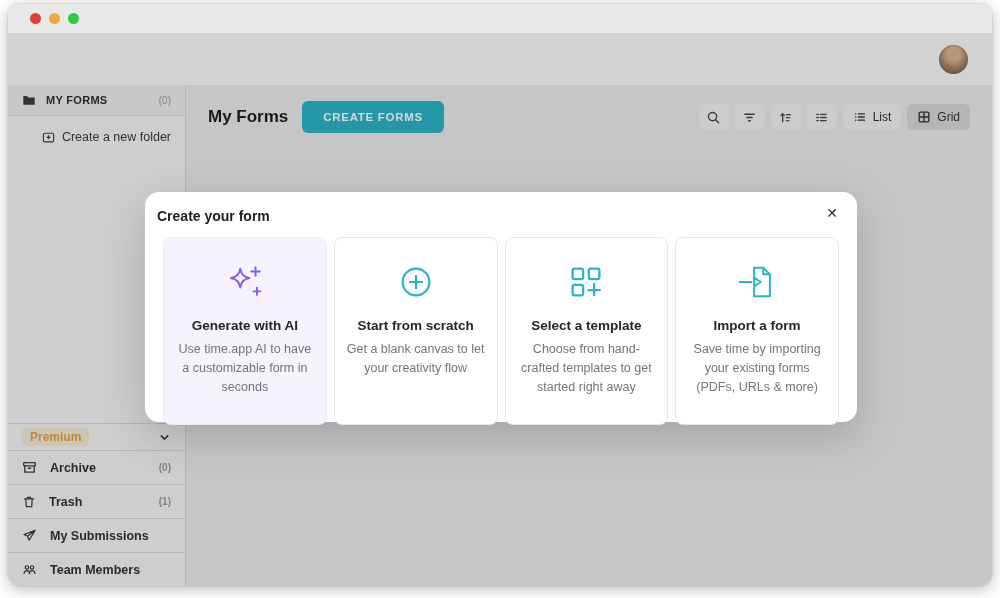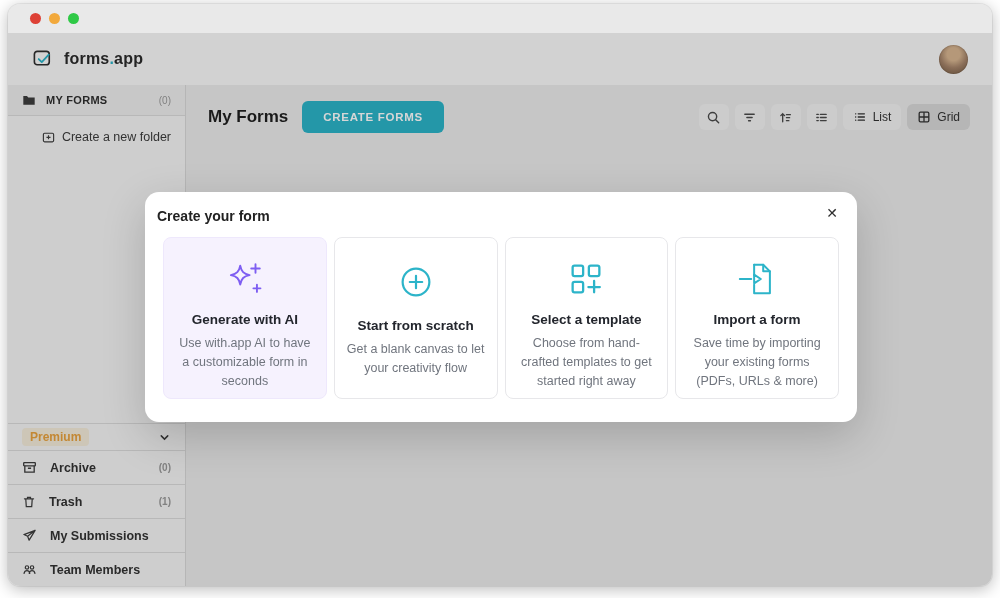--- a/index.html
+++ b/index.html
@@ -65,21 +65,21 @@
 
   
   .dim { position:absolute; inset:0; background:rgba(0,0,0,.16); z-index:4; }
   .modal { position:absolute; left:137px; top:159px; width:712px; height:230px; background:#fff;
            border-radius:14px; z-index:10; box-shadow:0 14px 44px rgba(0,0,0,.18); }
   .modal-header { display:flex; align-items:center; padding:16px 12px 13px; }
   .modal-title { font-size:14px; font-weight:bold; color:#222; }
   .close-btn { position:absolute; right:15px; top:9px; font-size:14px; color:#2f2f2f;
                background:none; border:none; cursor:pointer; padding:4px; }
   .cards { display:flex; gap:7px; padding:0 18px; }
-  .card { flex:1; height:162px; border:1px solid #e7e7ea; border-radius:8px; background:#fff;
+  .card { flex:1; height:188px; border:1px solid #e7e7ea; border-radius:8px; background:#fff;
           display:flex; flex-direction:column; align-items:center; text-align:center;
           padding:20px 11px 16px; cursor:pointer; }
   .card.ai { background:#f6f2fe; border-color:#eee8fc; }
   .card-icon { height:48px; display:flex; align-items:center; justify-content:center; }
   .card-title { margin-top:12px; font-size:13.5px; font-weight:bold; color:#23262d; }
   .card-desc { margin-top:7px; font-size:12.5px; color:#70757e; line-height:1.5; }
 </style>
 </head>
 <body>
 
@@ -87,29 +87,20 @@
 
   <div class="titlebar">
     <span class="dot red"></span>
     <span class="dot yellow"></span>
     <span class="dot green"></span>
   </div>
 
   <div class="app">
 
     <div class="app-header">
-      <div class="logo">
-        <span style="display:flex;">
-          <svg width="23" height="23" viewBox="0 0 24 24" fill="none">
-            <rect x="2.5" y="3.5" width="15.5" height="14" rx="3" stroke="#2f2f2f" stroke-width="1.7"></rect>
-            <path d="M7 11.5l3.2 3.2L17.5 7" stroke="#2cb4c9" stroke-width="1.9" fill="none" stroke-linecap="round" stroke-linejoin="round"></path>
-          </svg>
-        </span>
-        <span class="logo-text"><span>forms</span><span class="teal">.</span><span>app</span></span>
-      </div>
       <div class="avatar"></div>
     </div>
 
     <div class="app-body">
 
       <div class="sidebar">
         <div class="sb-row myforms">
           <span style="display:flex;">
             <svg width="14" height="14" viewBox="0 0 16 16">
                 <path d="M1.5 3.5h4.2L7.2 5h7.3v8.5h-13z" fill="#3d3d3d"></path>
@@ -234,21 +225,21 @@
       <div class="cards">
 
         <div class="card ai">
           <div class="card-icon">
             <svg width="42" height="42" viewBox="0 0 44 44" fill="none" stroke="#7e5ef2" stroke-width="2" stroke-linecap="round" stroke-linejoin="round">
               <path d="M17 8c1.2 6.3 3.6 8.7 9.8 9.9C20.6 19.1 18.2 21.5 17 27.8 15.8 21.5 13.4 19.1 7.2 17.9 13.4 16.7 15.8 14.3 17 8z"></path>
               <path d="M33 6.5v9M28.5 11h9M34.5 28v7.5M30.8 31.8h7.4"></path>
             </svg>
           </div>
           <div class="card-title">Generate with AI</div>
-          <div class="card-desc">Use with.app AI to have a customizable form in seconds</div>
+          <div class="card-desc">Use time.app AI to have a customizable form in seconds</div>
         </div>
 
         <div class="card">
           <div class="card-icon">
             <svg width="42" height="42" viewBox="0 0 44 44" fill="none" stroke="#2cb4c9" stroke-width="2.3" stroke-linecap="round">
               <circle cx="22" cy="22" r="14"></circle>
                 <path d="M22 15.5v13M15.5 22h13"></path>
             </svg>
           </div>
           <div class="card-title">Start from scratch</div>

